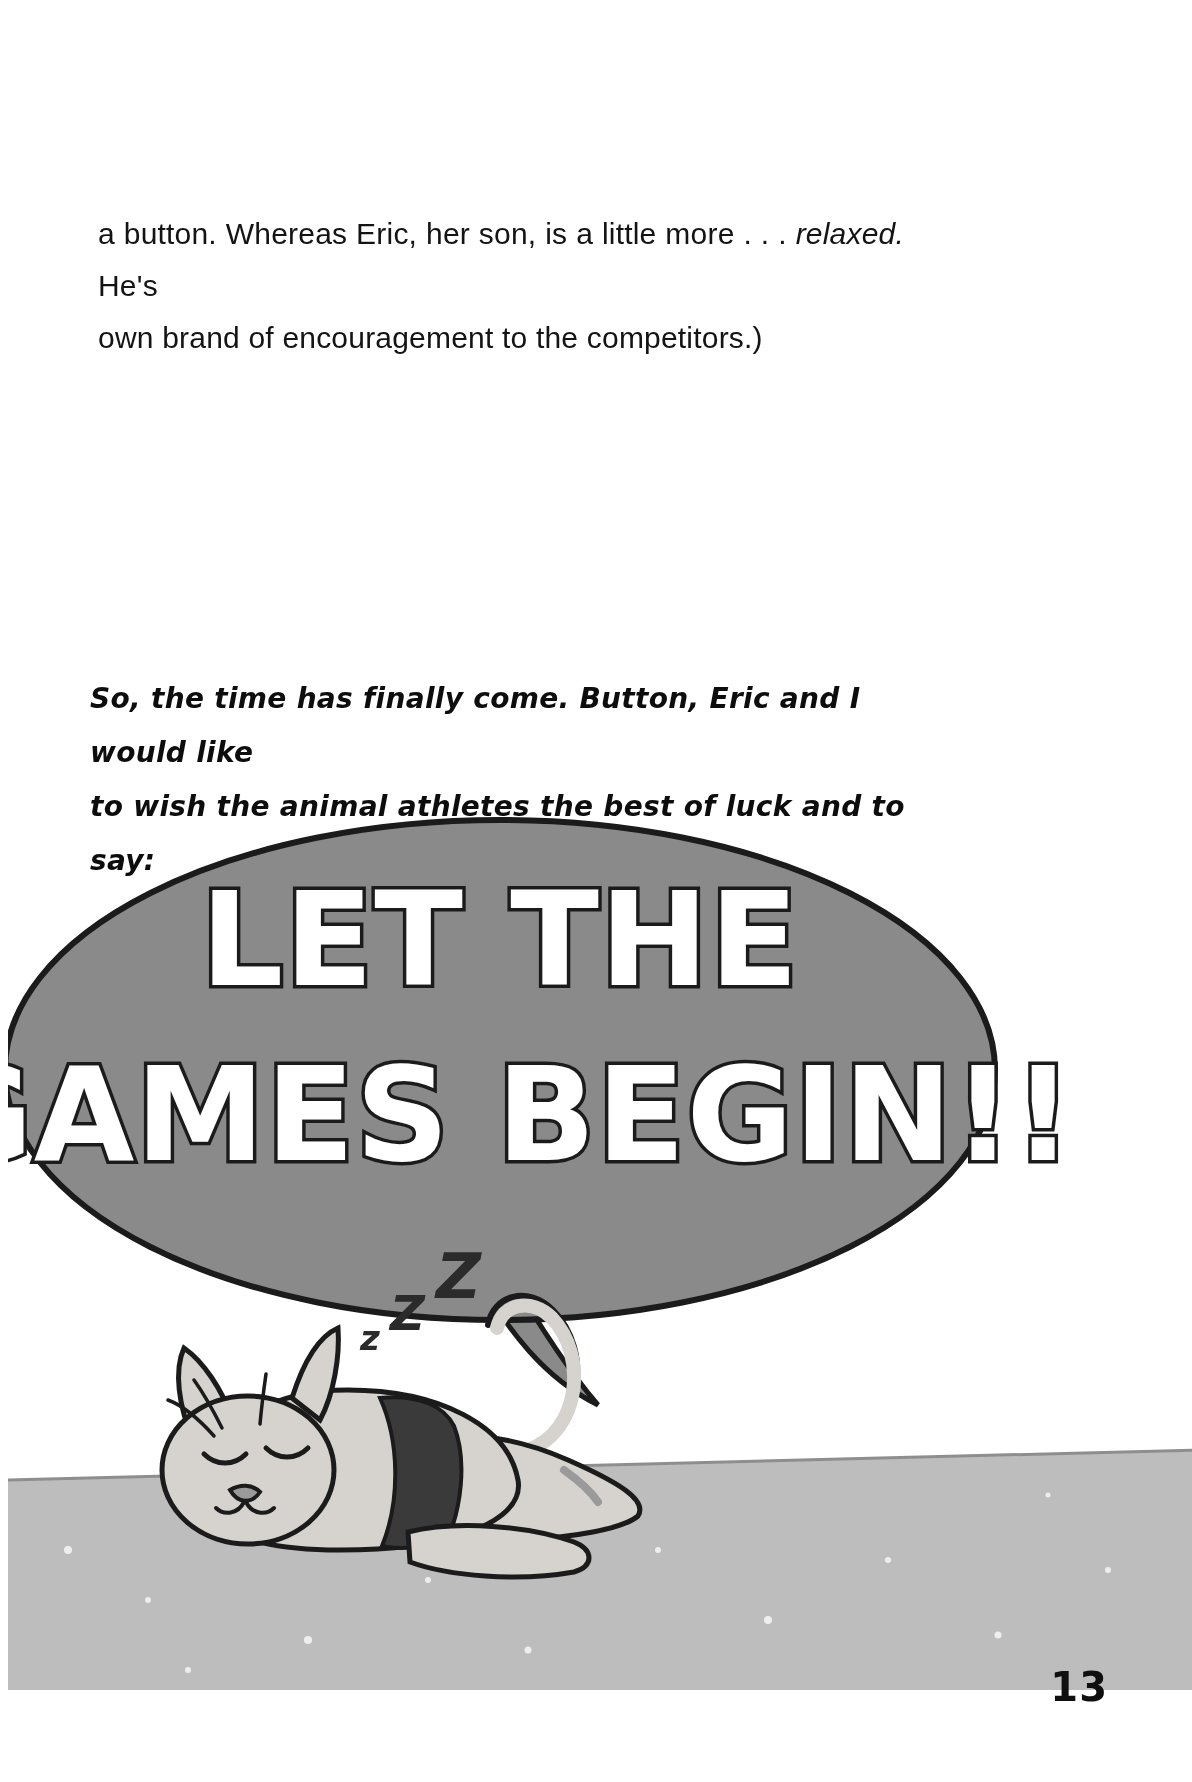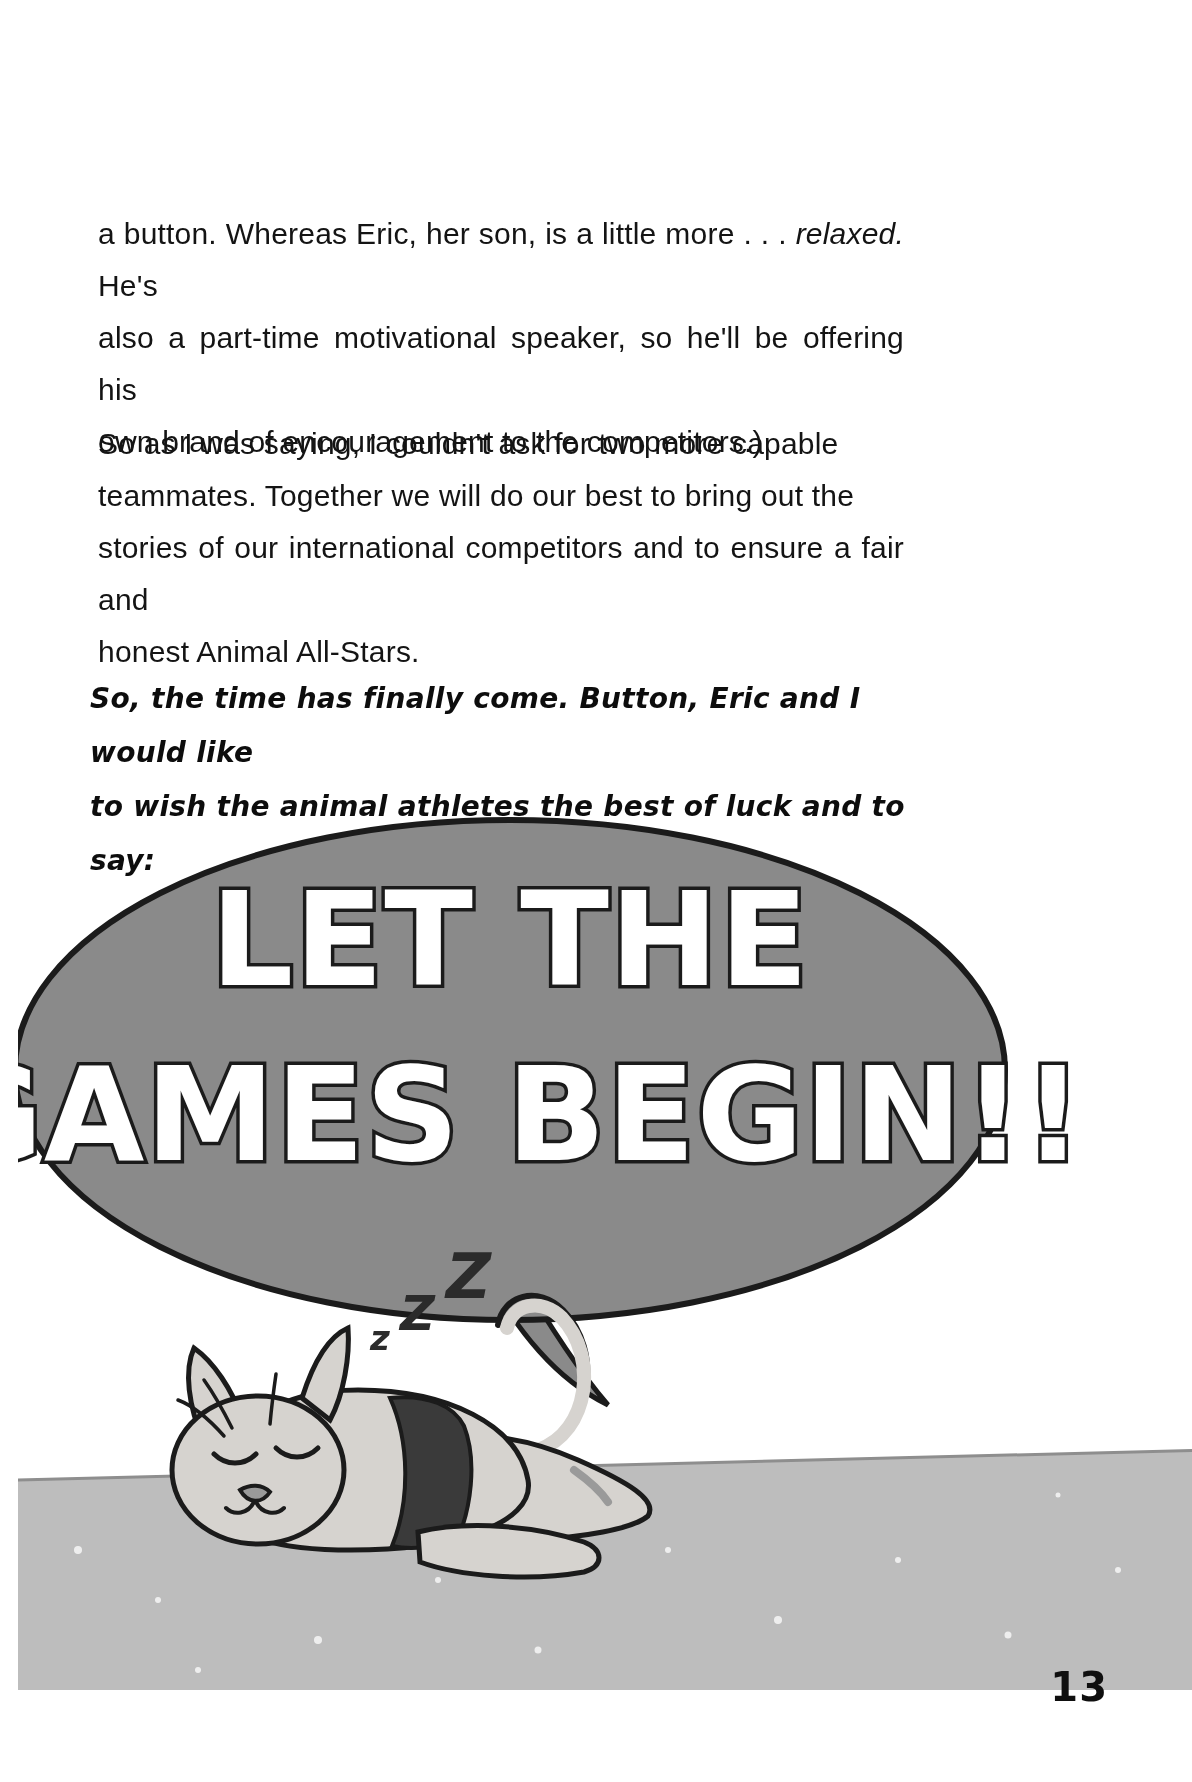--- a/index.html
+++ b/index.html
@@ -48,21 +48,21 @@
     font-style: italic;
     font-size: 28px;
     line-height: 54px;
     letter-spacing: 0.3px;
     color: #0d0d0d;
   }
 
   
   .illustration {
     position: absolute;
-    left: 18px;
+    left: 8px;
     top: 790px;
     width: 956px;
     height: 900px;
   }
   .illustration svg {
     display: block;
   }
 
   .shout-text {
     font-family: "DejaVu Sans", sans-serif;
@@ -88,30 +88,23 @@
 </style>
 </head>
 <body>
 
 <div class="page">
 
   <div class="text-block para-1">
     <div>
       <span>a button. Whereas Eric, her son, is a little more . . . </span><span class="italic">relaxed.</span><span> He's</span>
     </div>
-    <div>also a part-time motivational speaker, so he'll be offering his</div>
     <div class="last-line">own brand of encouragement to the competitors.)</div>
   </div>
 
-  <div class="text-block para-2">
-    <div>So as I was saying, I couldn't ask for two more capable</div>
-    <div>teammates. Together we will do our best to bring out the</div>
-    <div>stories of our international competitors and to ensure a fair and</div>
-    <div class="last-line">honest Animal All-Stars.</div>
-  </div>
 
   <div class="hand-block">
     <div>So, the time has finally come. Button, Eric and I would like</div>
     <div>to wish the animal athletes the best of luck and to say:</div>
   </div>
 
   <div class="illustration">
     <svg width="1192" height="900" viewBox="0 0 1192 900" xmlns="http://www.w3.org/2000/svg">
 
       <g>

